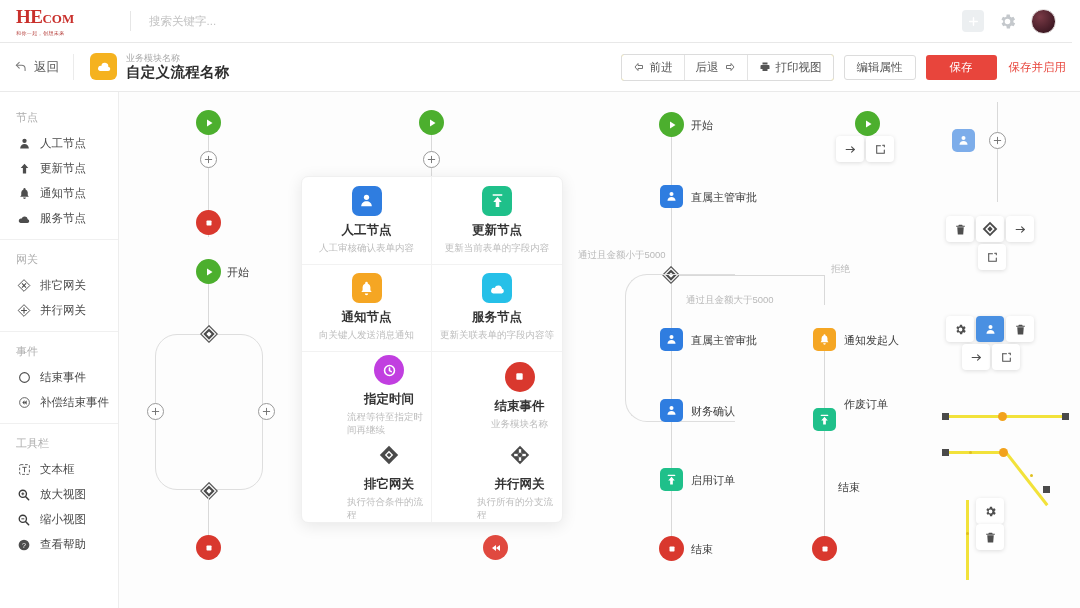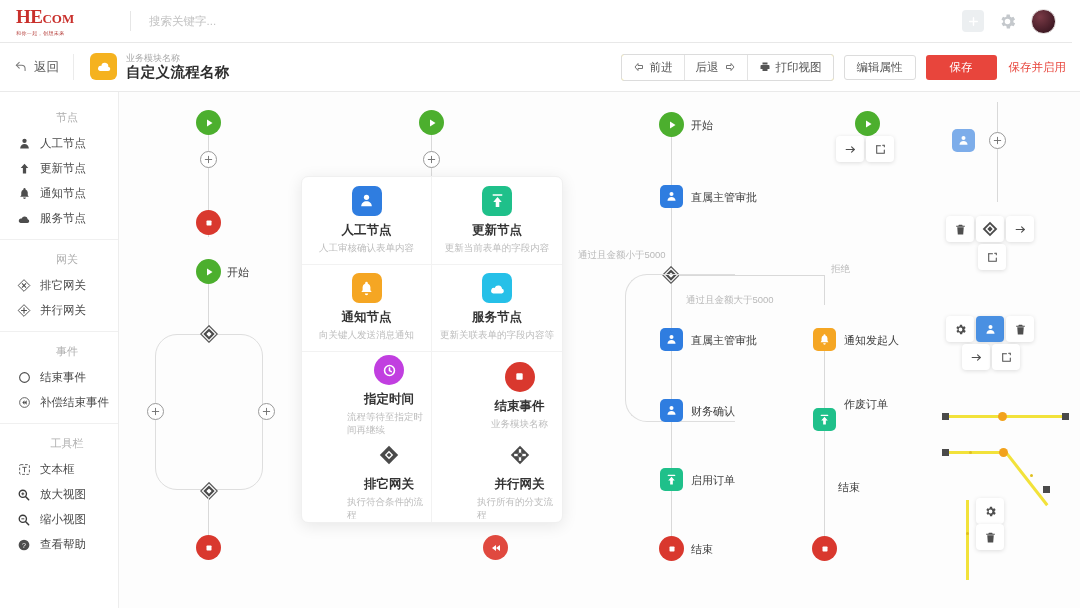--- a/index.html
+++ b/index.html
@@ -83,21 +83,21 @@
   }
   .btn-link { margin-left: 12px; font-size: 11.5px; color: #e8453c; }
 
   
   .sidebar {
     position: absolute; left: 0; top: 92px; width: 119px; height: 516px;
     background: #fff; border-right: 1px solid #ededed; padding-top: 6px;
   }
   .sb-group { padding: 8px 0 8px 0; border-bottom: 1px solid #f0f0f0; }
   .sb-group:last-child { border-bottom: none; }
-  .sb-title { font-size: 11px; color: #aeaeae; padding: 4px 0 6px 16px; text-align: center; }
+  .sb-title { font-size: 11px; color: #aeaeae; padding: 4px 0 6px 16px; }
   .sb-item {
     display: flex; align-items: center; gap: 9px;
     font-size: 11.5px; color: #4a4a4a; padding: 5px 0 5px 17px; height: 25px;
   }
   .sb-ico { width: 14px; height: 14px; color: #4d4d4d; flex: none; display: flex; align-items: center; justify-content: center; }
 
   
   .canvas {
     position: absolute; left: 119px; top: 92px; width: 961px; height: 516px;
     background: #fdfdfd; overflow: hidden;

